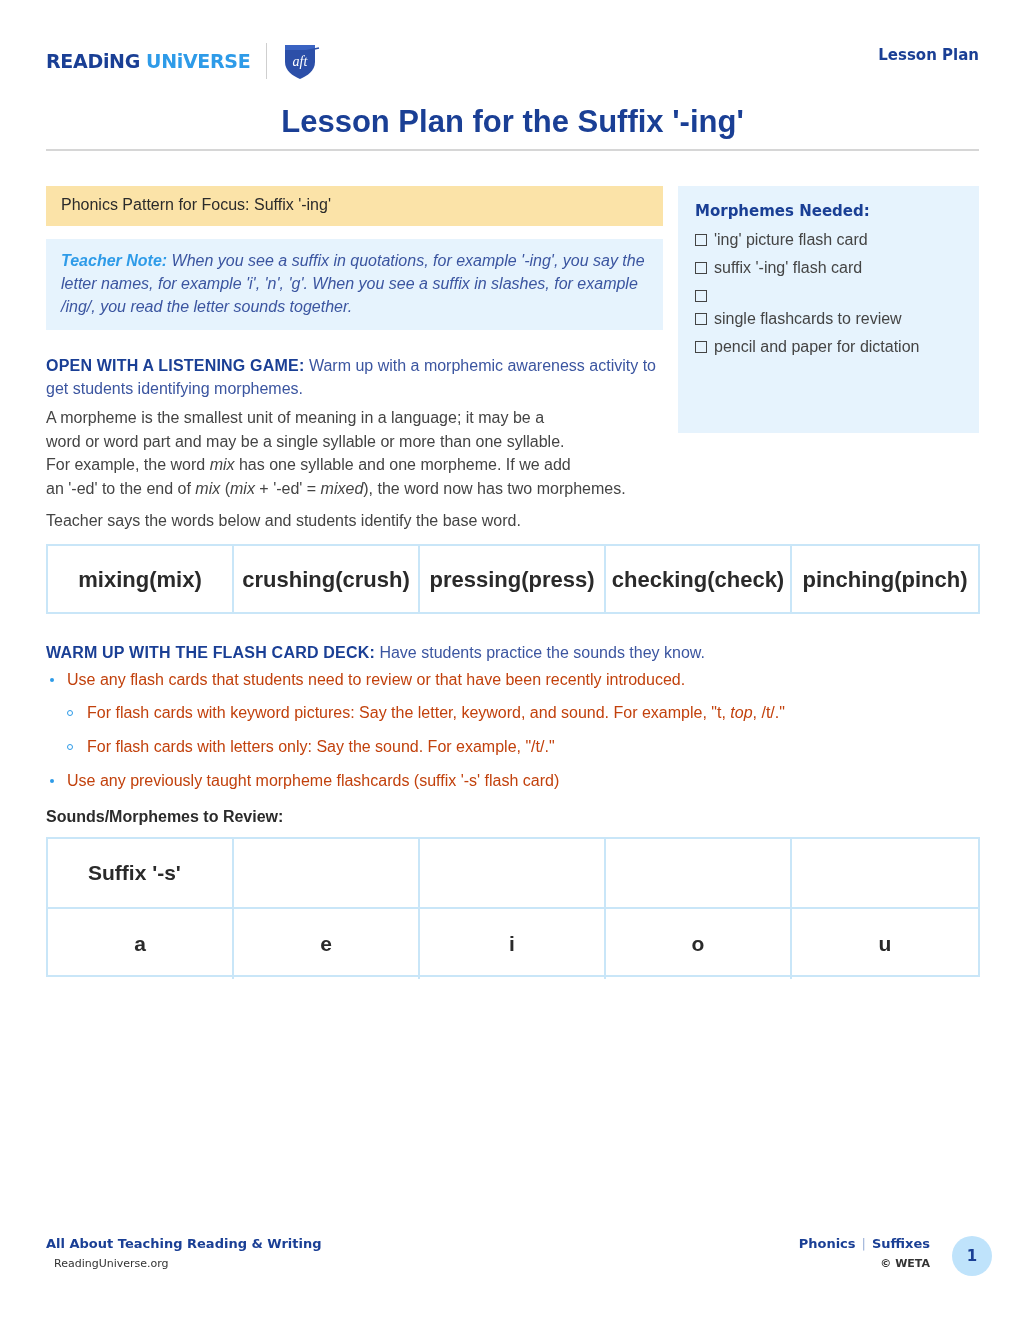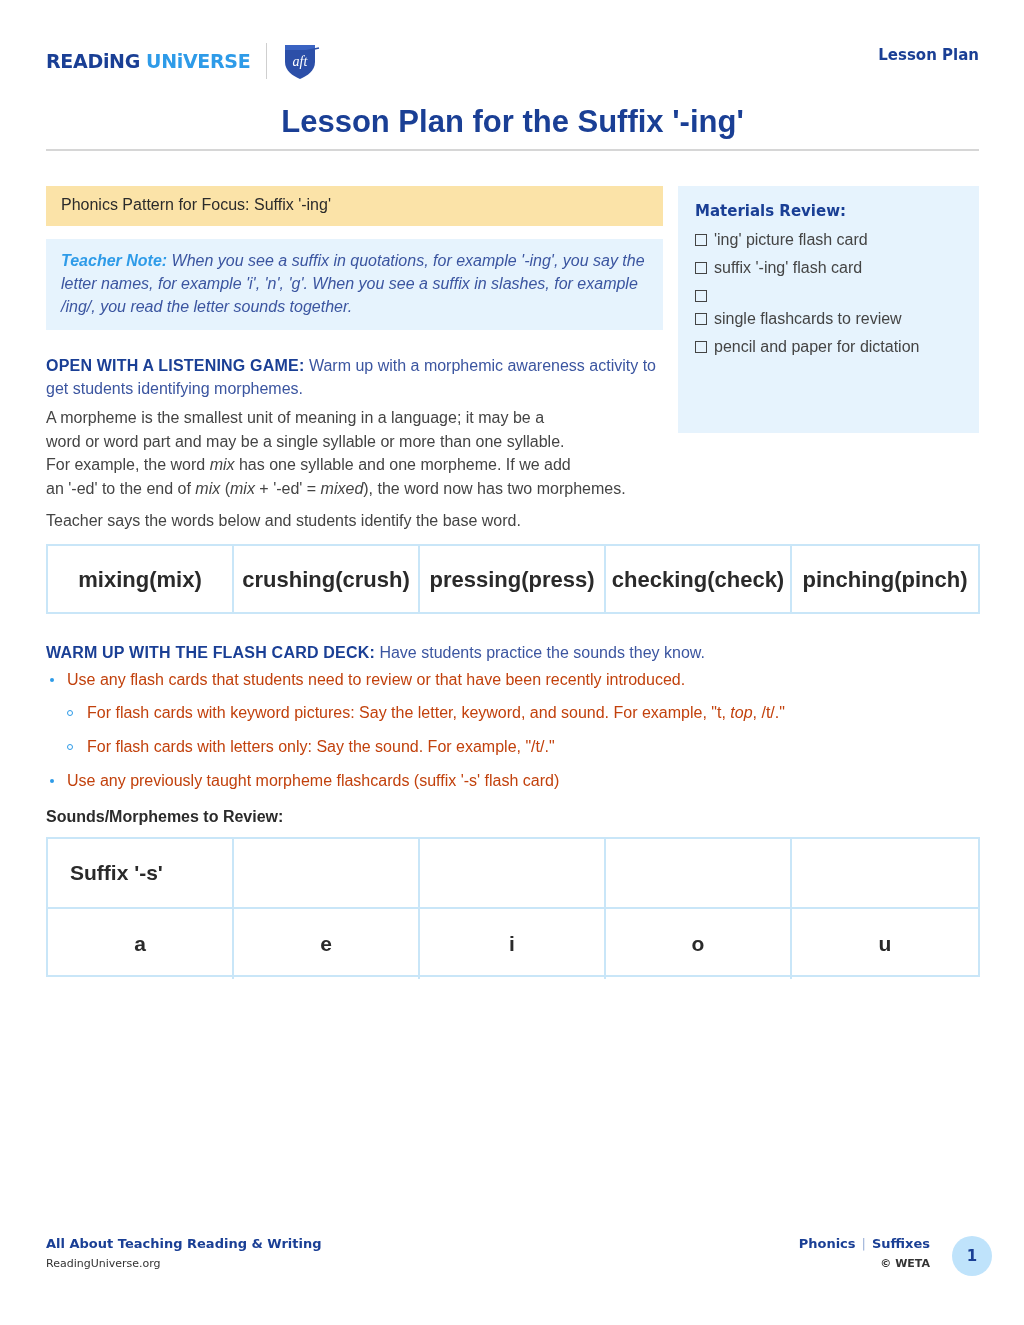--- a/index.html
+++ b/index.html
@@ -45,21 +45,21 @@
 
     .review-label { position: absolute; left: 46px; top: 808px; font-size: 16px; font-weight: bold; color: #2b2b2b; }
 
     .review-table { position: absolute; left: 46px; top: 837px; width: 934px; height: 140px; display: grid; grid-template-columns: repeat(5, 1fr); grid-template-rows: 70px 70px; border: 2px solid #c9e6f8; }
     .review-cell { border-right: 2px solid #c9e6f8; border-bottom: 2px solid #c9e6f8; display: flex; align-items: center; justify-content: center; font-size: 21px; font-weight: bold; color: #2a2a2a; }
     .review-cell.c5 { border-right: none; }
     .review-cell.r2 { border-bottom: none; }
 
     .footer-left { position: absolute; left: 46px; top: 1236px; }
     .footer-tagline { font-family: "DejaVu Sans", sans-serif; font-weight: bold; font-size: 13px; color: #1a3f95; }
-    .footer-url { font-family: "DejaVu Sans", sans-serif; font-size: 11px; color: #333; margin-top: 6px; }
+    .footer-url { font-family: "DejaVu Sans", sans-serif; font-size: 11px; color: #333; margin-top: 6px; margin-left: 8px; }
     .footer-right { position: absolute; right: 94px; top: 1236px; text-align: right; }
     .footer-cats { font-family: "DejaVu Sans", sans-serif; font-weight: bold; font-size: 13px; color: #1a3f95; }
     .footer-sep { color: #9bb0d8; font-weight: normal; margin: 0 6px; }
     .footer-copy { font-family: "DejaVu Sans", sans-serif; font-weight: bold; font-size: 11px; color: #333; margin-top: 6px; }
     .page-badge { position: absolute; left: 952px; top: 1236px; width: 40px; height: 40px; border-radius: 50%; background: #bfe3fb; display: flex; align-items: center; justify-content: center; font-family: "DejaVu Sans", sans-serif; font-weight: bold; font-size: 15px; color: #1a3f95; }
   </style>
 </head>
 <body>
 
 <div class="header">
@@ -84,21 +84,21 @@
   <span>Phonics Pattern for Focus:</span>
   <span>Suffix '-ing'</span>
 </div>
 
 <div class="note-box">
   <span class="note-label">Teacher Note:</span>
   <span>When you see a suffix in quotations, for example '-ing', you say the letter names, for example 'i', 'n', 'g'. When you see a suffix in slashes, for example /ing/, you read the letter sounds together.</span>
 </div>
 
 <div class="materials">
-  <div class="materials-title">Materials Review:</div>
+  <div class="materials-title">Morphemes Needed:</div>
   <div class="mat-item">
     <span class="checkbox"></span>
     <span>'ing' picture flash card</span>
   </div>
   <div class="mat-item">
     <span class="checkbox"></span>
     <span>suffix '-ing' flash card</span>
   </div>
   <div class="mat-item">
     <span class="checkbox"></span>
@@ -158,21 +158,21 @@
 <div class="bullets">
   <div class="bullet">Use any flash cards that students need to review or that have been recently introduced.</div>
   <div class="sub-bullet"><span>For flash cards with keyword pictures: Say the letter, keyword, and sound. For example, "t, </span><em>top</em><span>, /t/."</span></div>
   <div class="sub-bullet">For flash cards with letters only: Say the sound. For example, "/t/."</div>
   <div class="bullet">Use any previously taught morpheme flashcards (suffix '-s' flash card)</div>
 </div>
 
 <div class="review-label">Sounds/Morphemes to Review:</div>
 
 <div class="review-table">
-  <div class="review-cell" style="justify-content:flex-start; padding-left:22px;">Suffix '-s'</div>
+  <div class="review-cell" style="justify-content:flex-start; padding-left:40px;">Suffix '-s'</div>
   <div class="review-cell"></div>
   <div class="review-cell"></div>
   <div class="review-cell"></div>
   <div class="review-cell c5"></div>
   <div class="review-cell r2">a</div>
   <div class="review-cell r2">e</div>
   <div class="review-cell r2">i</div>
   <div class="review-cell r2">o</div>
   <div class="review-cell r2 c5">u</div>
 </div>

